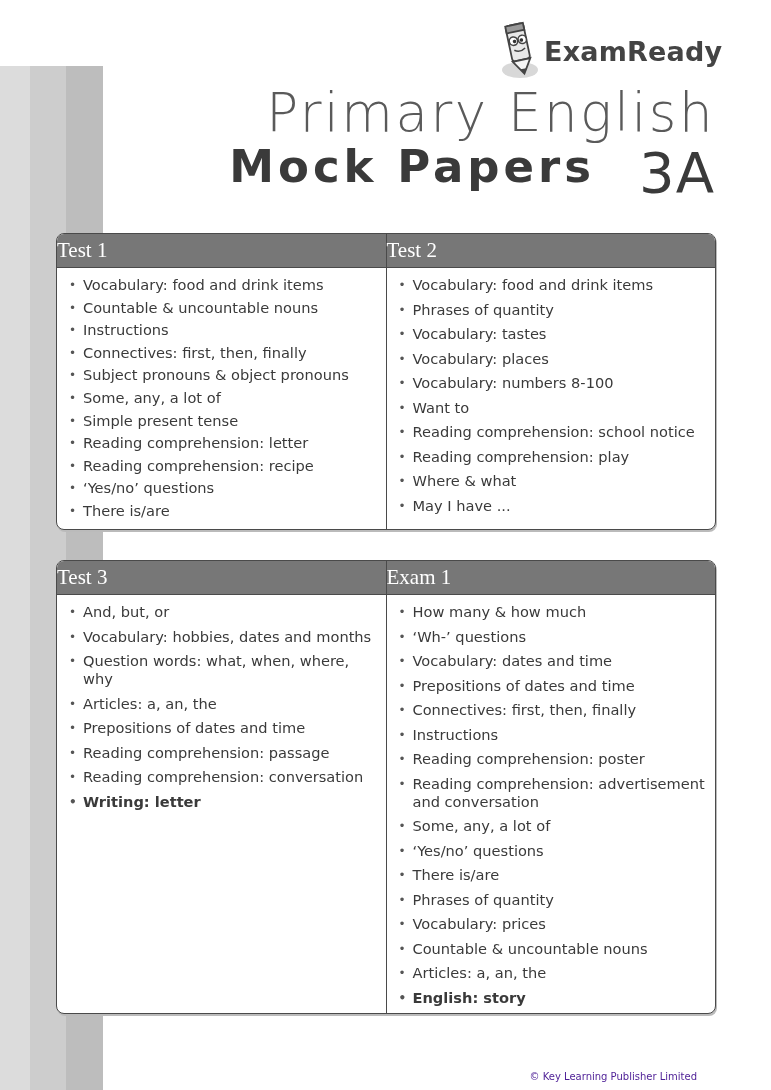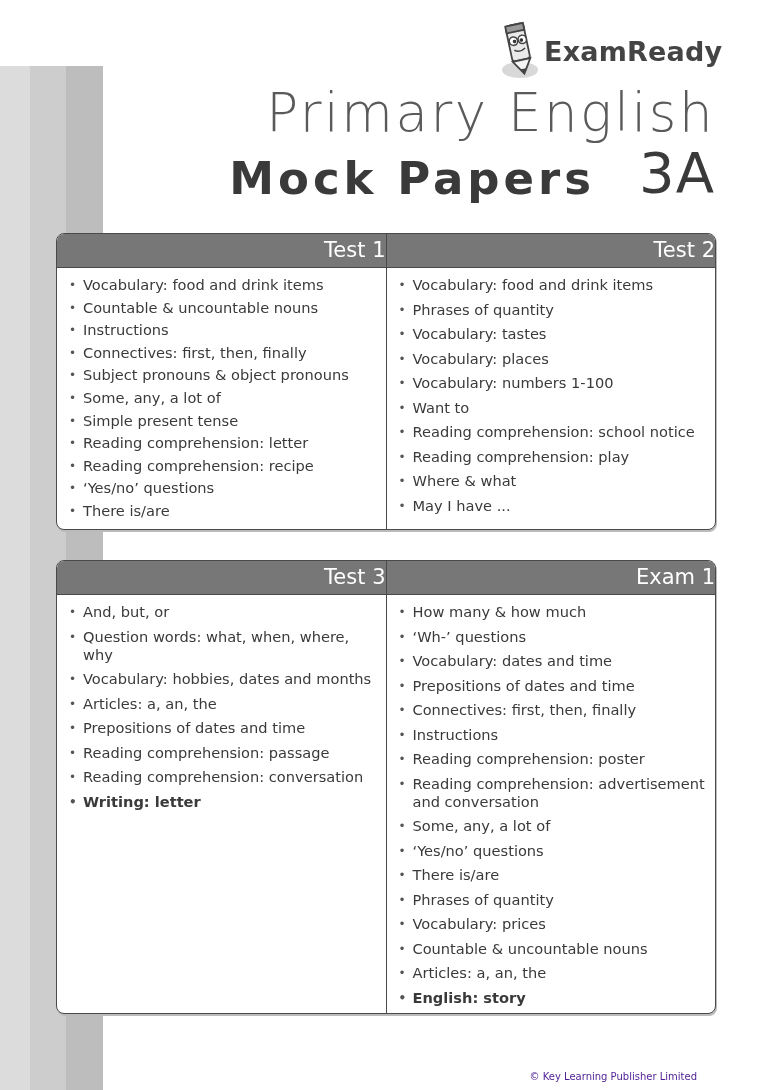--- a/index.html
+++ b/index.html
@@ -21,38 +21,39 @@
     .logo-text { font-family: "DejaVu Sans", sans-serif; font-weight: bold; font-size: 27px; color: #444; letter-spacing: 0.2px; margin-left: 2px; margin-top: 4px; }
 
     .title-1 {
       position: absolute; right: 56px; top: 82px;
       font-family: "DejaVu Sans", sans-serif; font-weight: 300;
       font-size: 53px; color: #5a5a5a; letter-spacing: 2.5px; white-space: nowrap;
       font-stretch: normal;
     }
     .title-2 {
       position: absolute; right: 56px; top: 140px; white-space: nowrap;
-      display: flex; align-items: flex-end;
+      display: flex; align-items: flex-start;
     }
     .title-2 .mock { font-weight: bold; font-size: 45px; color: #3a3a3a; letter-spacing: 4px; }
     .title-2 .code { font-size: 56px; color: #3a3a3a; margin-left: 44px; letter-spacing: 1px; }
 
     
     .topic-table {
       position: absolute; left: 56px; width: 658px;
       border: 1.5px solid #4a4a4a; border-radius: 8px; overflow: hidden;
       background: #fff; display: flex;
       box-shadow: 1px 2px 0 #bbb;
     }
     .col { flex: 1 1 50%; display: flex; flex-direction: column; }
     .col + .col { border-left: 1.5px solid #4a4a4a; }
     .col-head {
-      background: #777777; color: #ffffff; text-align: right;
+      background: #777777; color: #ffffff; text-align: left;
       font-size: 21px; height: 33px; line-height: 33px;
       border-bottom: 1.5px solid #4a4a4a;
+      font-family: Liberation Serif, serif;
     }
     .col-list { list-style: none; margin: 0; padding: 8px 8px 6px 12px; }
     .col-list li {
       position: relative; padding-left: 14px; font-size: 14.6px; color: #3a3a3a;
       line-height: 18px; margin-bottom: 4.6px;
     }
     .col-list li::before {
       content: "•"; position: absolute; left: 0; top: 0; font-size: 12px; color: #555;
     }
     .col-list li.bold { font-weight: bold; }
@@ -117,37 +118,37 @@
         <li>There is/are</li>
       </ul>
   </div>
   <div class="col">
     <div class="col-head">Test 2</div>
     <ul class="col-list right">
         <li>Vocabulary: food and drink items</li>
         <li>Phrases of quantity</li>
         <li>Vocabulary: tastes</li>
         <li>Vocabulary: places</li>
-        <li>Vocabulary: numbers 1-100</li>
+        <li>Vocabulary: numbers 8-100</li>
         <li>Want to</li>
         <li>Reading comprehension: school notice</li>
         <li>Reading comprehension: play</li>
         <li>Where &amp; what</li>
         <li>May I have ...</li>
       </ul>
   </div>
 </div>
 
 <div class="topic-table table-2">
   <div class="col">
     <div class="col-head">Test 3</div>
     <ul class="col-list">
         <li>And, but, or</li>
+        <li>Vocabulary: hobbies, dates and months</li>
         <li>Question words: what, when, where, why</li>
-        <li>Vocabulary: hobbies, dates and months</li>
         <li>Articles: a, an, the</li>
         <li>Prepositions of dates and time</li>
         <li>Reading comprehension: passage</li>
         <li>Reading comprehension: conversation</li>
         <li class="bold">Writing: letter</li>
       </ul>
   </div>
   <div class="col">
     <div class="col-head">Exam 1</div>
     <ul class="col-list">

